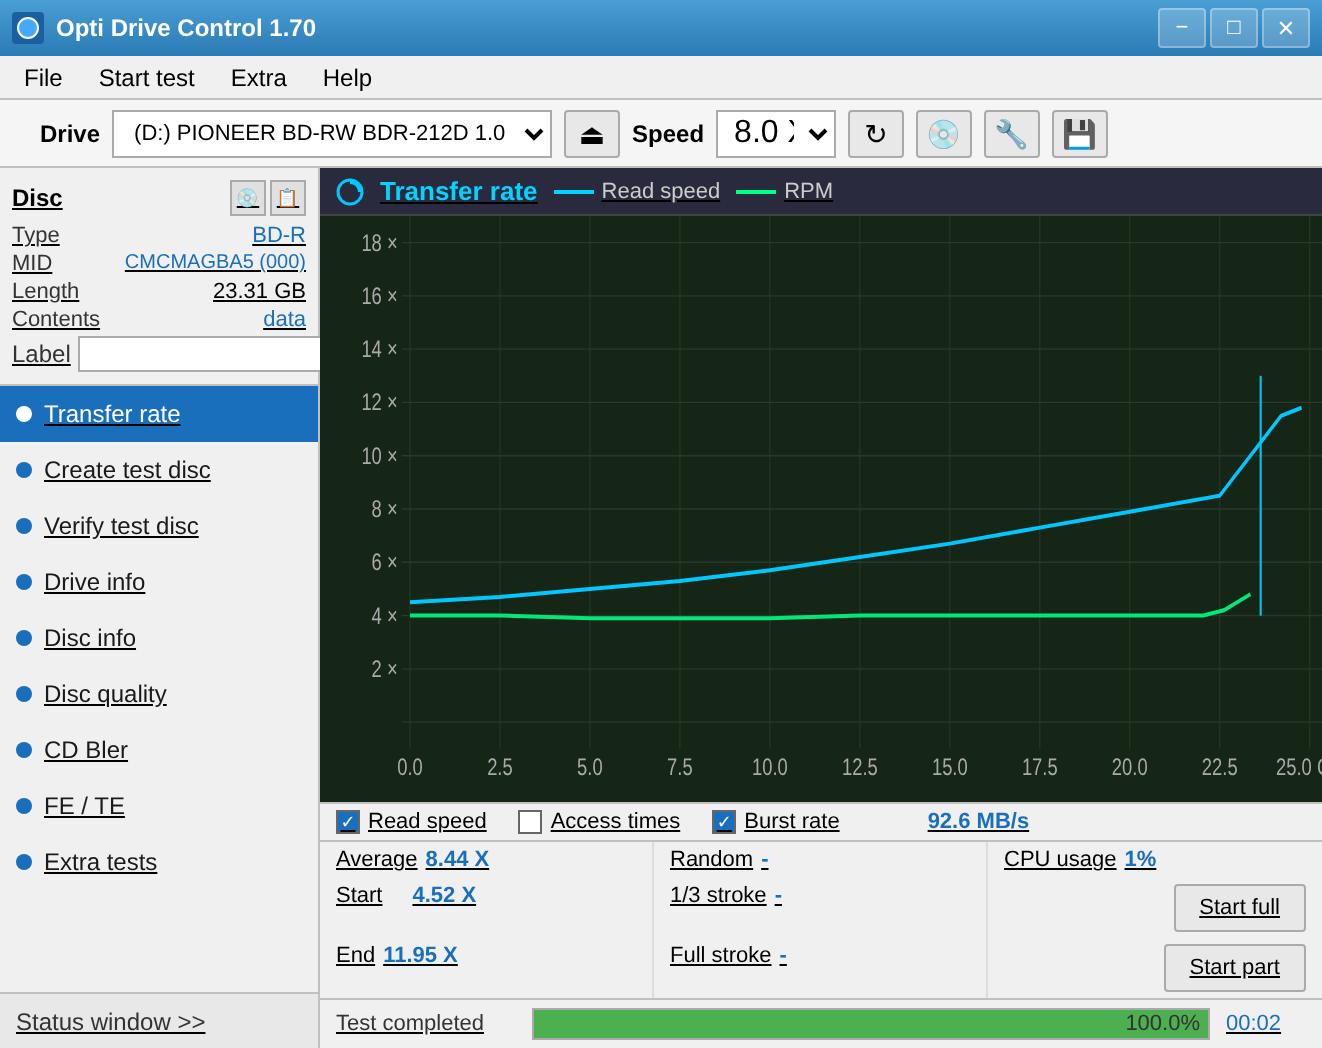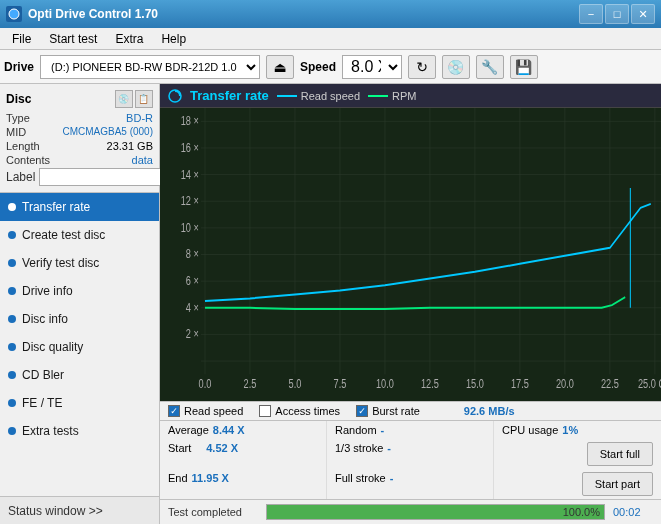--- a/index.html
+++ b/index.html
@@ -33,21 +33,21 @@
     }
     .menu-item { padding: 2px 8px; cursor: pointer; font-size: 12px; border-radius: 2px; }
 
     
     .toolbar {
       background: #f5f5f5;
       border-bottom: 1px solid #c0c0c0;
       height: 34px;
       display: flex;
       align-items: center;
-      padding: 0 4px;
+      padding: 0 20px;
       gap: 6px;
     }
     .toolbar-label { font-size: 12px; font-weight: bold; }
     .drive-select {
       background: white;
       border: 1px solid #aaa;
       height: 24px;
       padding: 0 6px;
       font-size: 11px;
       flex: 1;
@@ -66,21 +66,21 @@
     .speed-select {
       background: white;
       border: 1px solid #aaa;
       height: 24px;
       padding: 0 4px;
       font-size: 16px;
       width: 60px;
     }
 
     
-    .main { display: flex; height: calc(524px - 28px - 22px - 34px); }
+    .main { display: flex; height: calc(524px - 28px - 22px - 34px); text-decoration: underline; }
 
     
     .sidebar {
       width: 160px;
       background: #f0f0f0;
       border-right: 1px solid #c0c0c0;
       display: flex;
       flex-direction: column;
     }
     .disc-panel {

